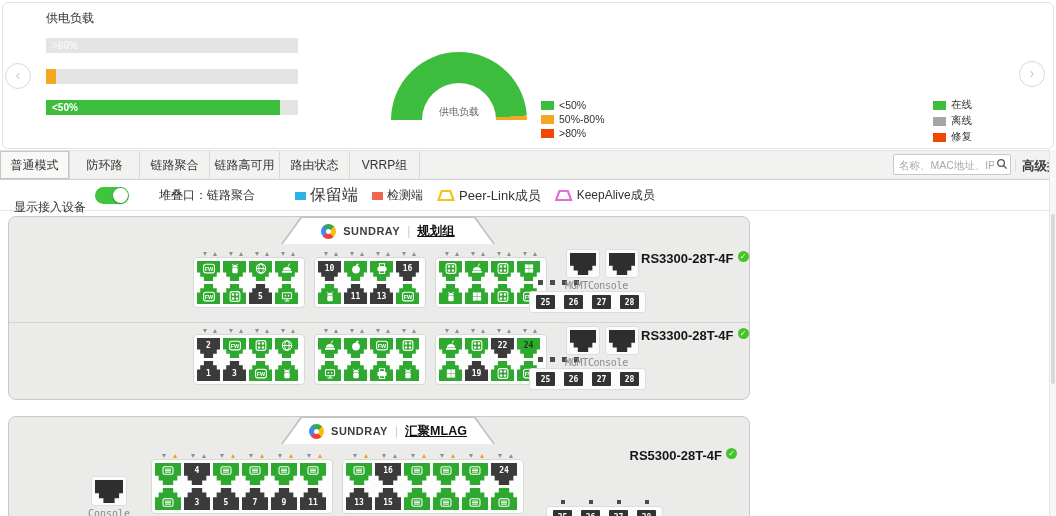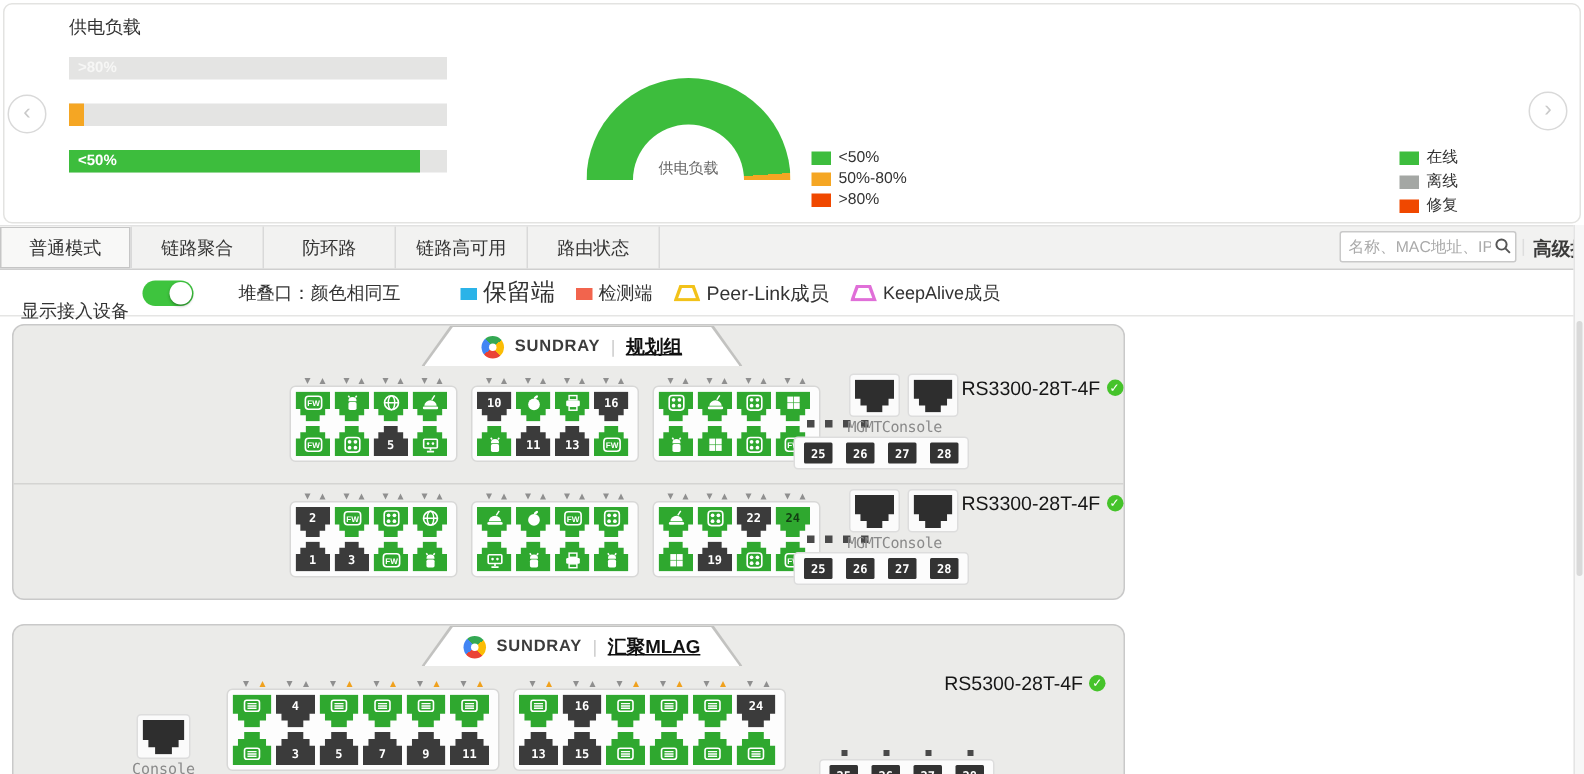--- a/index.html
+++ b/index.html
@@ -27,21 +27,21 @@
   .lrow{display:flex;align-items:center;gap:5px;margin-bottom:2px;}
   .lsw{width:13px;height:9px;display:inline-block;}
   .ltx{font-size:10.5px;color:#333;}
   .donut{position:absolute;left:752px;top:13px;width:116px;height:116px;border-radius:50%;}
   .donut-hole{position:absolute;left:13px;top:13px;width:90px;height:90px;border-radius:50%;background:#fff;}
   .donut-label{position:absolute;inset:0;display:flex;align-items:center;justify-content:center;
                font-size:10.5px;color:#555;}
   
   .tabbar{position:absolute;left:0;top:150px;width:1056px;height:30px;background:#f2f2f1;
           border-top:1px solid #e2e2e2;border-bottom:1px solid #cfcfcf;display:flex;box-sizing:border-box;}
-  .tab{width:88px;border-right:1px solid #d9d9d9;font-size:12px;color:#333;display:flex;
+  .tab{width:70px;border-right:1px solid #d9d9d9;font-size:12px;color:#333;display:flex;
        align-items:center;justify-content:center;cursor:pointer;box-sizing:border-box;}
   .tab.active{background:#f8f8f7;box-shadow:inset 0 0 0 1px #c6c6c6;}
   .searchwrap{position:absolute;left:893px;top:154px;width:118px;height:21px;}
   .searchwrap input{width:100%;height:100%;box-sizing:border-box;border:1px solid #c9c9c9;border-radius:2px;
           font-size:10.5px;padding:0 16px 0 5px;color:#444;font-family:inherit;}
   .searchwrap input::placeholder{color:#a9a9a9;}
   .mag{position:absolute;right:3px;top:4px;}
   .searchdiv{position:absolute;left:1014px;top:157px;color:#ddd;font-size:12px;}
   .adv{position:absolute;left:1022px;top:158px;font-size:12.5px;font-weight:bold;color:#3a3a3a;
        white-space:nowrap;cursor:pointer;}
@@ -108,22 +108,22 @@
       clip-path:polygon(0 0,100% 0,100% 58%,86% 58%,86% 79%,70% 79%,70% 100%,30% 100%,30% 79%,14% 79%,14% 58%,0 58%);}
   .mgmt-label{position:absolute;left:556px;top:34px;font:10px "DejaVu Sans Mono","Liberation Mono",monospace;
       color:#8a8a8a;letter-spacing:-.3px;}
   .sfp{position:absolute;left:520px;top:45px;background:#fcfcfc;border:1px solid #ddd;border-radius:3px;
       padding:3px 6px;display:flex;gap:9px;}
   .sfp-port{width:19px;height:14px;background:#333;border-radius:1px;color:#fff;position:relative;
       font:bold 8px "DejaVu Sans Mono","Liberation Mono",monospace;display:flex;align-items:center;justify-content:center;}
   .sfp.dotted .sfp-port:before{content:"";position:absolute;top:-10px;left:50%;margin-left:-2px;
       width:4px;height:4px;background:#4a4a4a;}
   .mlag .sfp{left:537px;top:60px;}
-  .model{position:absolute;left:632px;top:5px;font-size:13px;font-weight:normal;color:#161616;
-      display:flex;align-items:center;gap:4px;white-space:nowrap;}
+  .model{position:absolute;left:632px;top:5px;font-size:13px;font-weight:bold;color:#161616;
+      display:flex;gap:4px;white-space:nowrap;}
   .mlag .model{left:auto;right:12px;top:2px;}
   .check{width:11px;height:11px;border-radius:50%;background:#45c32a;color:#fff;font-size:8px;
       line-height:11px;text-align:center;}
   .console-wrap{position:absolute;left:78px;top:30px;width:44px;text-align:center;}
   .console-tile{width:34px;height:28px;background:#fbfbfb;border:1px solid #ddd;border-radius:3px;
       position:relative;margin:0 auto;}
   .console-label{margin-top:2px;font:10px "DejaVu Sans Mono","Liberation Mono",monospace;color:#8a8a8a;}
   
   .scrollbar{position:absolute;right:0;top:150px;bottom:0;width:6px;background:#f7f7f7;border-left:1px solid #e4e4e4;}
   .thumb{position:absolute;left:1px;top:64px;width:4px;height:170px;background:#d9d9d9;border-radius:2px;}
@@ -244,41 +244,42 @@
         <span class="lsw" style="background: rgb(240, 72, 0);"></span>
         <span class="ltx">修复</span>
       </div>
     </div>
 
   <div class="nav nav-right">›</div>
 </div>
 
 <div class="tabbar" id="tabBar">
     <div class="tab active">普通模式</div>
+    <div class="tab">防环路</div>
     <div class="tab">链路聚合</div>
-    <div class="tab">防环路</div>
     <div class="tab">链路高可用</div>
     <div class="tab">路由状态</div>
+    <div class="tab">VRRP组</div>
   </div>
 <div class="searchwrap">
   <input type="text" placeholder="名称、MAC地址、IP地址" style="">
   <svg class="mag" width="12" height="12" viewBox="0 0 12 12">
     <circle cx="5" cy="5" r="3.4" fill="none" stroke="#555" stroke-width="1.3"></circle>
     <line x1="7.6" y1="7.6" x2="10.6" y2="10.6" stroke="#555" stroke-width="1.3"></line>
   </svg>
 </div>
 <span class="searchdiv">|</span>
 <div class="adv">高级搜索</div>
 
 <div class="toolbar">
   <span class="tb-label">显示接入设备</span>
   <span class="toggle">
       <span class="knob"></span>
     </span>
-  <span class="stack-note">堆叠口：颜色相同互</span>
+  <span class="stack-note">堆叠口：链路聚合</span>
   <span class="tlegend" id="tLegend">
       <span class="tl-item">
         <span class="sw-bar" style="background: rgb(43, 179, 232);"></span>
         <span style="font-size: 16px;">保留端</span>
       </span>
       <span class="tl-item">
         <span class="sw-bar" style="background: rgb(242, 100, 77);"></span>
         <span style="font-size: 12px;">检测端</span>
       </span>
       <span class="tl-item">

